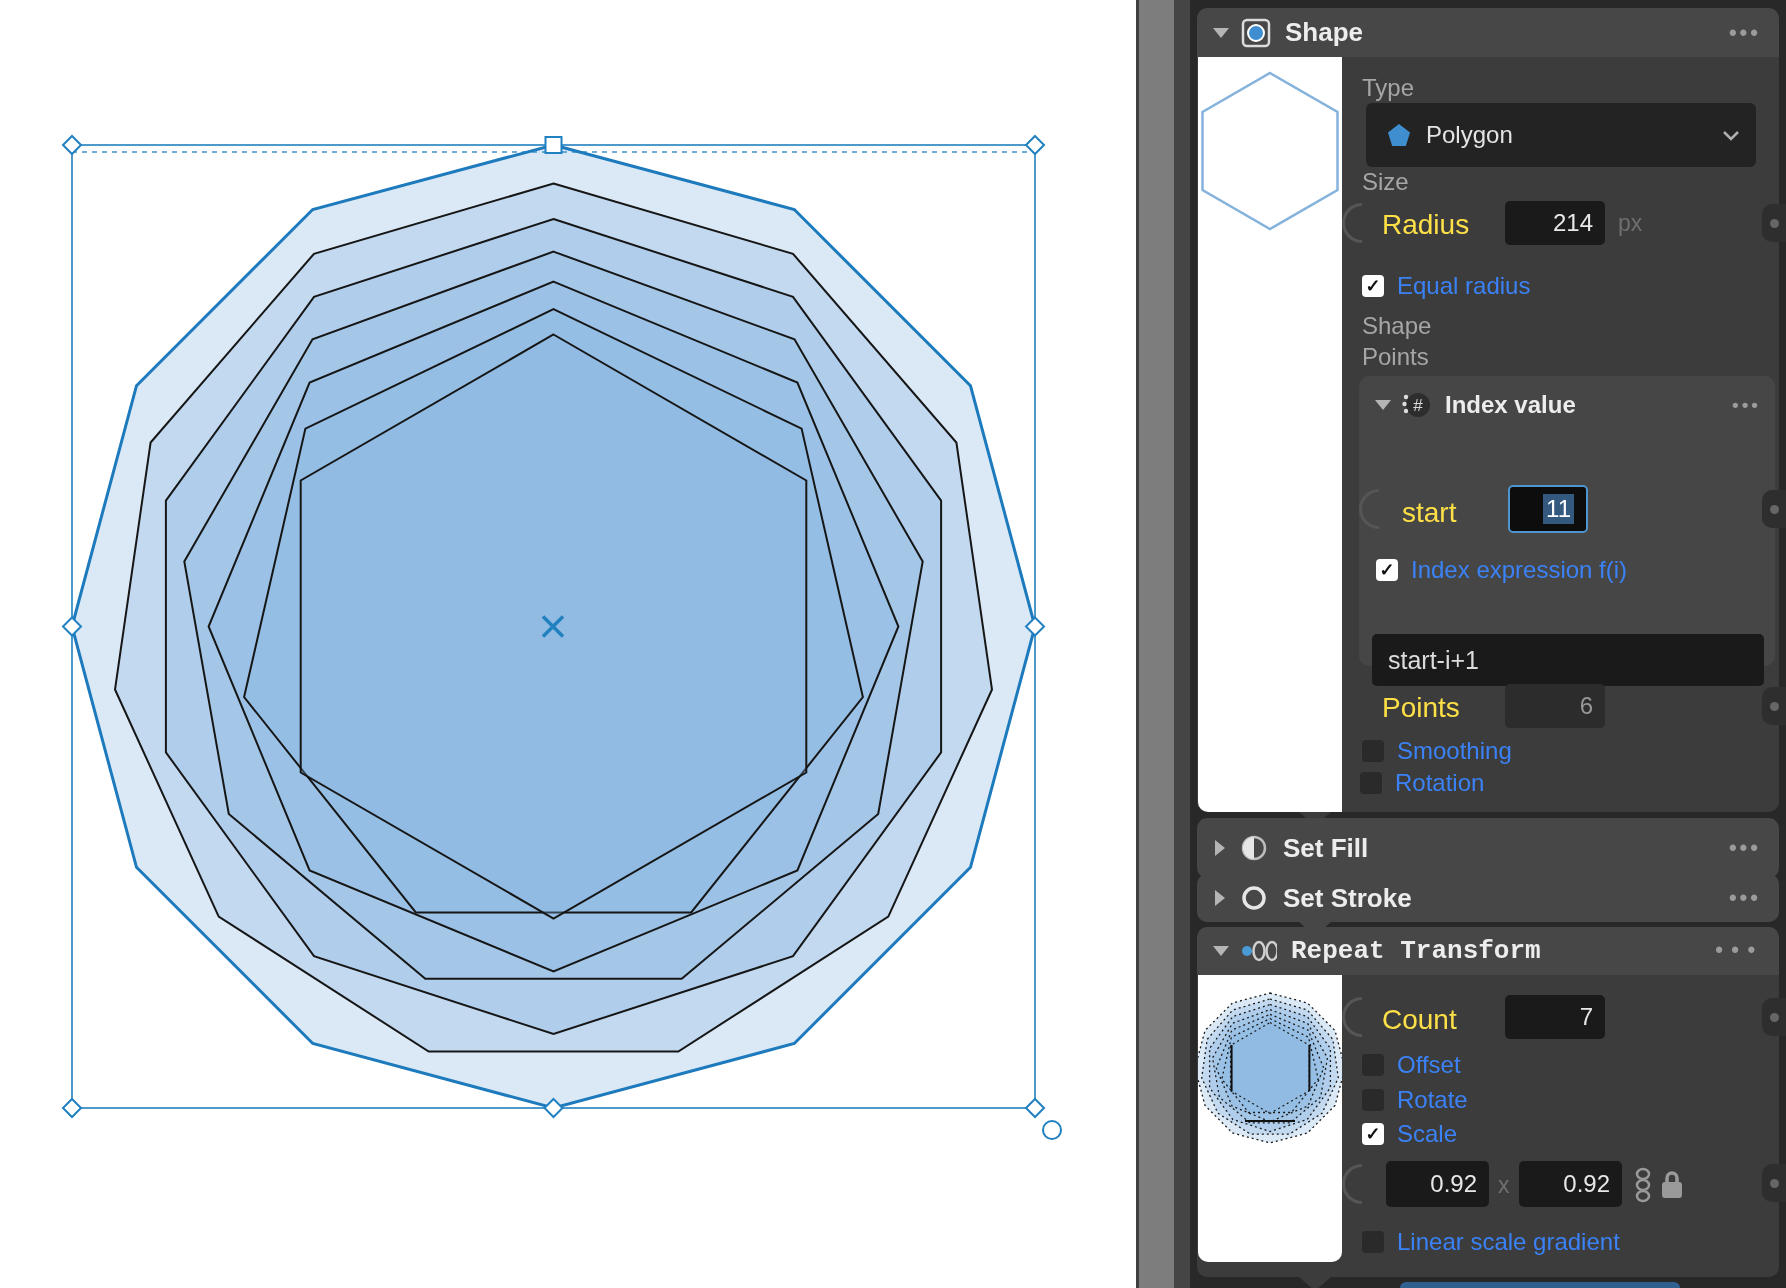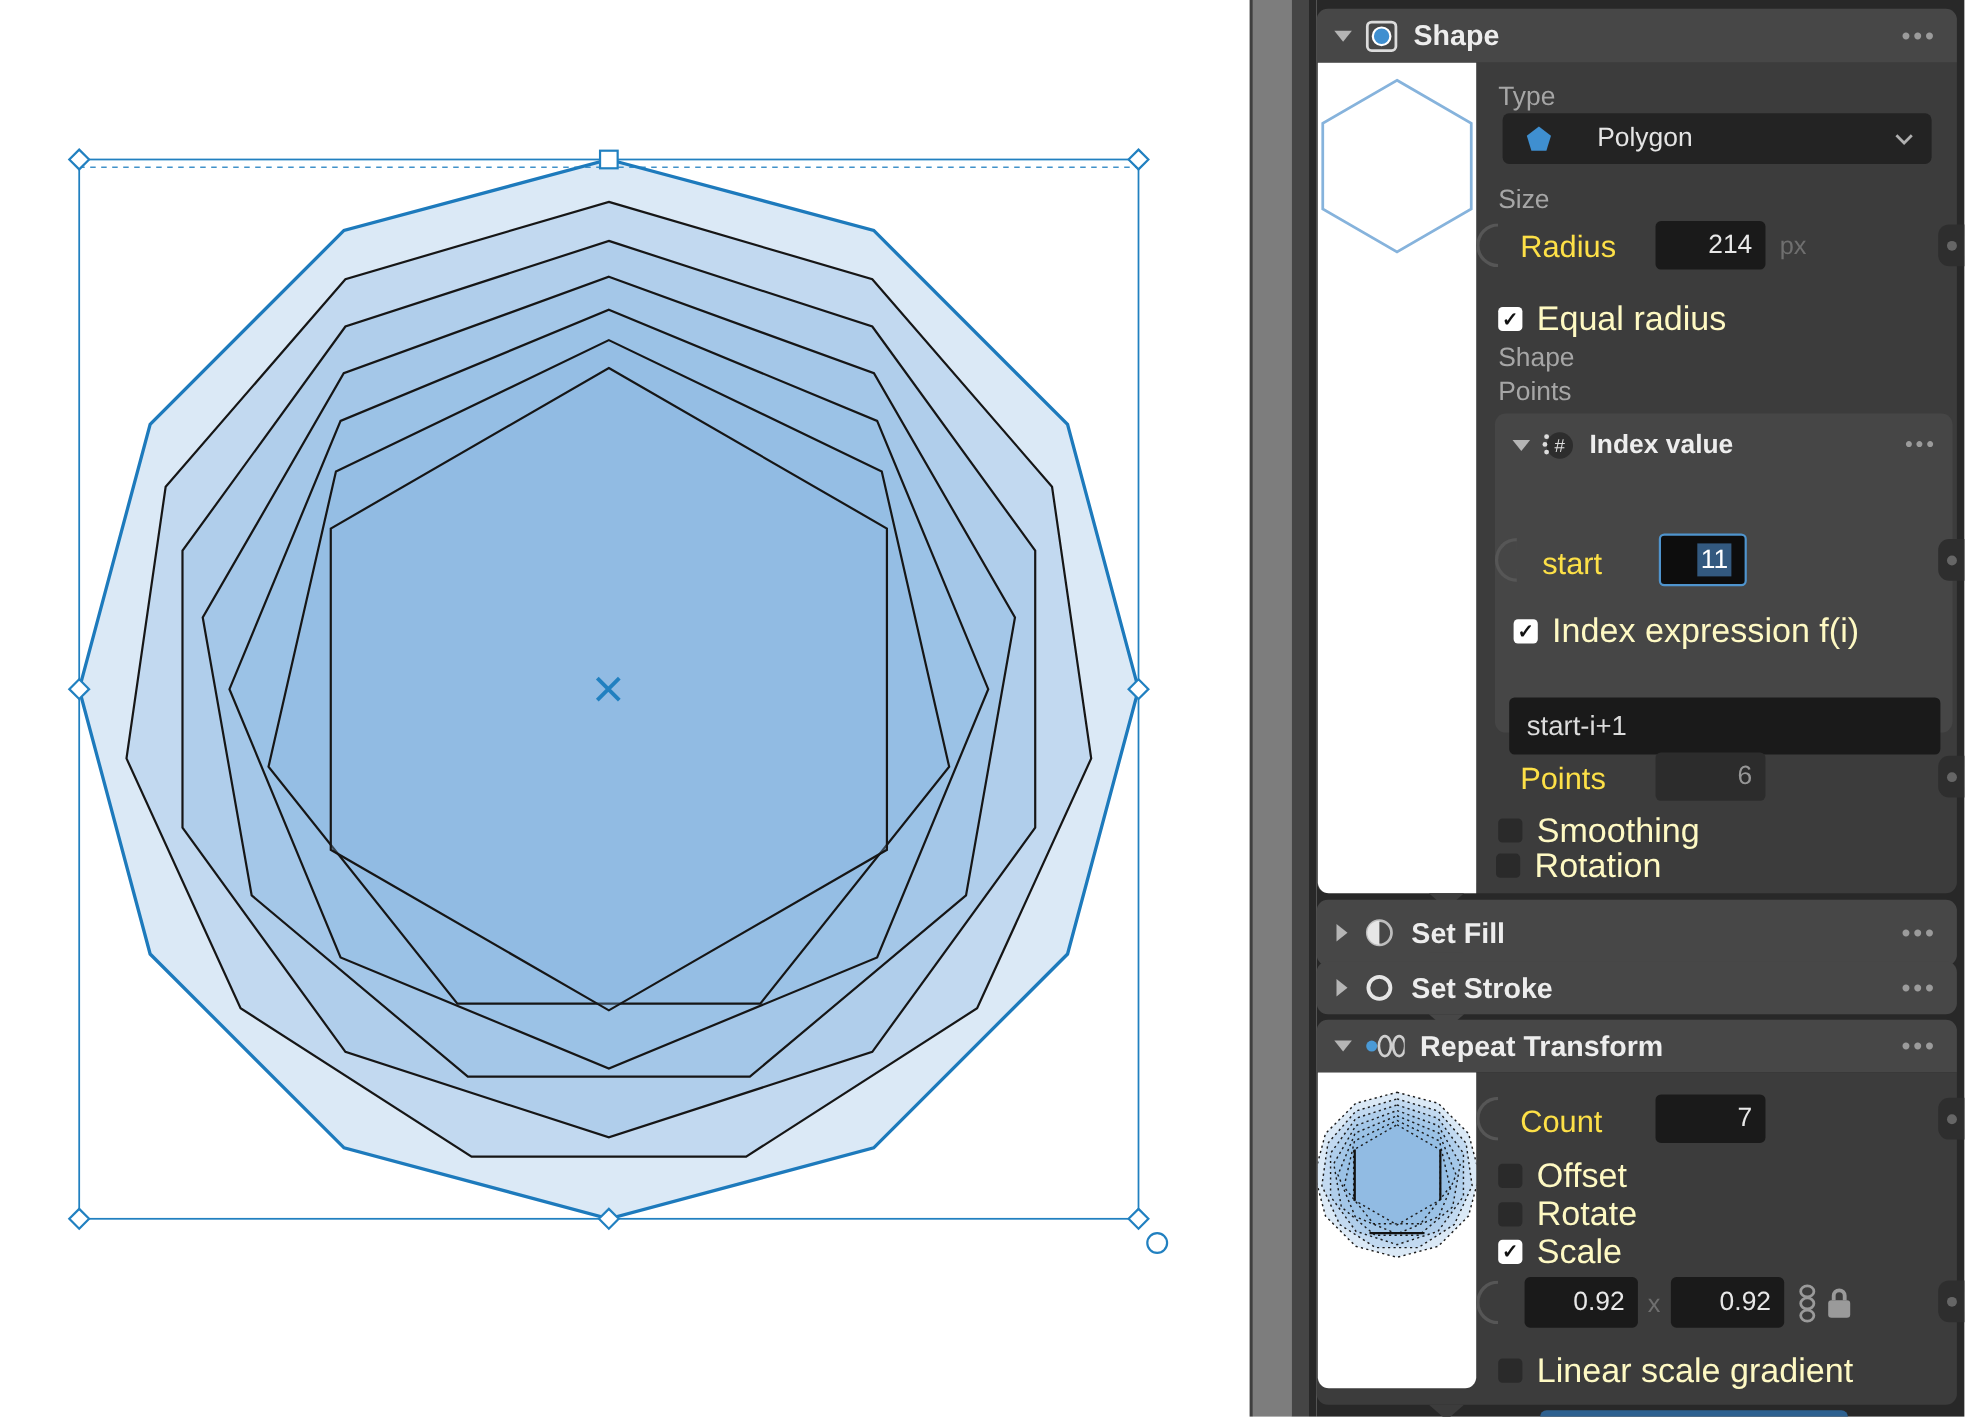--- a/index.html
+++ b/index.html
@@ -13,21 +13,21 @@
   .sec-hdr{left:0;width:582px;height:49px;background:#474747;display:flex;align-items:center;}
   .sec-body{left:0;width:582px;background:#3c3c3c;}
   .whitecol{left:1px;width:144px;background:#ffffff;}
   .tri-d{width:0;height:0;border-left:8px solid transparent;border-right:8px solid transparent;border-top:10px solid #b5b5b5;}
   .tri-r{width:0;height:0;border-top:8px solid transparent;border-bottom:8px solid transparent;border-left:10px solid #b5b5b5;}
   .notch{width:0;height:0;border-left:16px solid transparent;border-right:16px solid transparent;border-top:14px solid #3c3c3c;}
   .hdr-title{color:#ededed;font-size:26px;font-weight:600;margin-left:14px;}
   .dots{color:#9b9b9b;font-size:22px;letter-spacing:3px;font-weight:700;}
   .glabel{color:#a6a6a6;font-size:24px;}
   .pname{color:#fde047;font-size:28px;font-weight:400;}
-  .cblabel{color:#fef9c3;font-size:31px;}
+  .cblabel{color:#3b82f6;font-size:24px;}
   .nput{background:#1a1a1a;border-radius:5px;color:#e8e8e8;font-size:24px;display:flex;align-items:center;justify-content:flex-end;padding-right:12px;box-sizing:border-box;}
   .nput.dim{background:#2c2c2c;color:#969696;}
   .dd{background:#232323;border-radius:6px;display:flex;align-items:center;color:#e4e4e4;font-size:24px;}
   .cb{width:22px;height:22px;border-radius:4px;background:#2a2a2a;flex:none;}
   .cb.on{background:#ffffff;}
   .cb.on:after{content:"\2713";display:block;text-align:center;line-height:23px;font-size:18px;font-weight:bold;color:#111;}
   .cbrow{display:flex;align-items:center;gap:13px;}
   .lcap{width:20px;height:40px;border:3px solid #565656;border-right:none;border-radius:22px 0 0 22px;box-sizing:border-box;}
   .socket{width:24px;height:38px;background:#2e2e2e;border-radius:10px 0 0 10px;display:flex;align-items:center;}
   .socket i{display:block;width:9px;height:9px;border-radius:50%;background:#666;margin-left:8px;}
@@ -83,21 +83,21 @@
     </div>
     <div class="abs sec-body" style="top:57px;height:755px;border-radius:0 0 10px 10px;"></div>
     <div class="abs whitecol" style="top:57px;height:755px;border-radius:0 0 0 10px;">
       <svg id="shape-thumb-svg" width="144" height="300">
           <polygon points="72.0,16.0 139.5,55.0 139.5,133.0 72.0,172.0 4.5,133.0 4.5,55.0" fill="none" stroke="#86b3dc" stroke-width="2.5"></polygon>
         </svg>
     </div>
 
     <div class="abs glabel" style="left:165px;top:74px;">Type</div>
 
-    <div class="abs dd" style="left:169px;top:103px;width:390px;height:46px;gap:26px;">
+    <div class="abs dd" style="left:169px;top:103px;width:390px;height:64px;">
       <svg width="26" height="26" style="margin-left:20px;">
         <polygon points="13,2 24,10.5 19.8,24 6.2,24 2,10.5" fill="#3f8fd0"></polygon>
       </svg>
       <span style="margin-left:14px;">Polygon</span>
       <svg class="chev" width="18" height="11" style="margin-left:auto;margin-right:16px;">
         <polyline points="2,2 9,9 16,2" fill="none" stroke="#b0b0b0" stroke-width="2.5"></polyline>
       </svg>
     </div>
 
     <div class="abs glabel" style="left:165px;top:168px;">Size</div>
@@ -182,21 +182,21 @@
     <div class="abs sec-hdr" style="top:874px;height:48px;border-radius:10px;">
       <div class="tri-r" style="margin-left:18px;"></div>
       <svg width="30" height="30" style="margin-left:14px;">
         <circle cx="15" cy="15" r="10" fill="none" stroke="#e6e6e6" stroke-width="3.5"></circle>
       </svg>
       <span class="hdr-title">Set Stroke</span>
       <span class="dots" style="margin-left:auto;margin-right:18px;">•••</span>
     </div>
     <div class="abs notch" style="left:102px;top:922px;border-top-color:#474747;"></div>
 
-    <div class="abs sec-hdr" style="top:927px;height:48px;border-radius:10px 10px 0 0;">
+    <div class="abs sec-hdr" style="top:927px;height:48px;border-radius:10px 10px 0 0;font-family:Liberation Mono, monospace;">
       <div class="tri-d" style="margin-left:16px;"></div>
       <svg width="36" height="22" style="margin-left:12px;">
         <circle cx="6" cy="11" r="5" fill="#4a9ad6"></circle>
         <ellipse cx="18" cy="11" rx="5.5" ry="9" fill="none" stroke="#cfcfcf" stroke-width="2.5"></ellipse>
         <ellipse cx="31" cy="11" rx="5.5" ry="9" fill="none" stroke="#cfcfcf" stroke-width="2.5"></ellipse>
       </svg>
       <span class="hdr-title">Repeat Transform</span>
       <span class="dots" style="margin-left:auto;margin-right:18px;">•••</span>
     </div>
     <div class="abs sec-body" style="top:975px;height:302px;border-radius:0 0 10px 10px;"></div>

